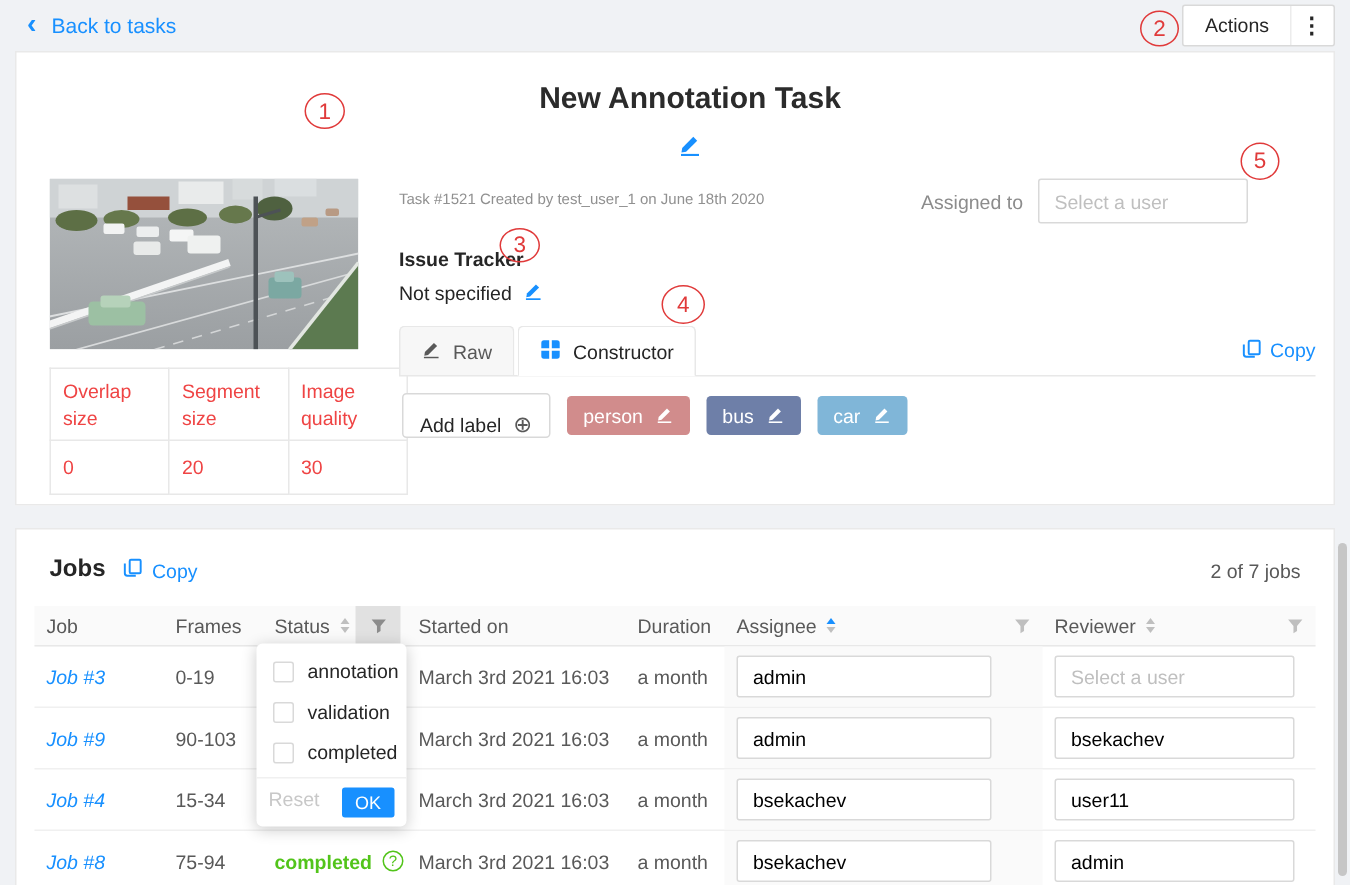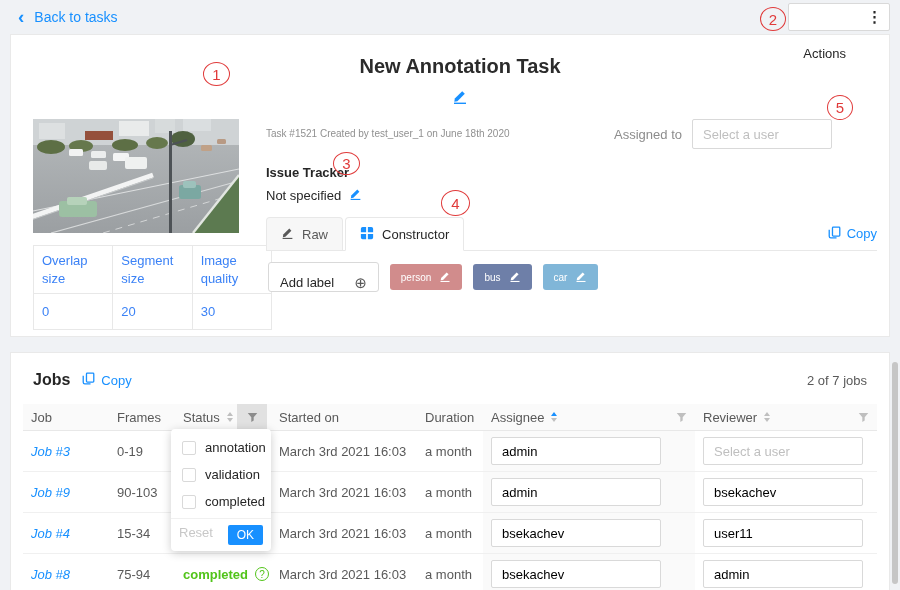--- a/index.html
+++ b/index.html
@@ -11,56 +11,56 @@
     color: #262626; font-size: 13px;
   }
   input { outline: none; }
   input::placeholder { color: #bfbfbf; }
 
   
   .topbar { height: 34px; display: flex; align-items: center; justify-content: space-between; padding: 0 10px; }
   .back { display: flex; align-items: center; gap: 10px; color: #1890ff; font-size: 14px; margin-left: 8px; cursor: pointer; }
   .back-chevron { font-size: 19px; line-height: 1; font-weight: bold; margin-top: -2px; }
   .actions-btn { display: flex; align-items: stretch; background: #fff; border: 1px solid #d9d9d9; border-radius: 2px; height: 28px; cursor: pointer; }
-  .actions-label { padding: 0 14px; line-height: 26px; font-size: 13px; border-right: 1px solid #ececec; margin-top: 37px; }
+  .actions-label { padding: 0 14px; line-height: 26px; font-size: 13px; border-right: 1px solid #ececec; }
   .kebab { width: 28px; display: flex; align-items: center; justify-content: center; font-size: 15px; font-weight: bold; letter-spacing: 1px; }
 
   
   .card { background: #fff; border: 1px solid #e9e9e9; margin: 0 10px; }
   .task-card { height: 303px; padding: 12px 12px 0; }
   .jobs-card { margin-top: 15px; height: 400px; padding: 12px 12px 0; position: relative; }
 
   
   .task-title-row { display: flex; align-items: center; gap: 10px; margin: 8px 0 12px 20px; flex-direction: column; }
   .task-title { font-size: 20px; font-weight: 600; color: #2b2b2b; }
   .pencil { display: inline-block; }
   .edit-blue { color: #1890ff; cursor: pointer; }
   .task-body { display: flex; }
   .task-left { width: 206px; flex: none; margin-left: 10px; }
   .preview { width: 206px; height: 114px; overflow: hidden; }
-  .params { border-collapse: collapse; margin-top: 12px; width: 239px; font-size: 13px; color: #3b82f6; }
+  .params { border-collapse: collapse; margin-top: 12px; width: 239px; font-size: 13px; color: #ef4444; }
   .params th { font-weight: 400; text-align: left; border: 1px solid #e8e8e8; padding: 6px 8px; line-height: 1.35; vertical-align: top; width: 33.3%; }
   .params td { border: 1px solid #e8e8e8; padding: 10px 8px; }
   .task-right { flex: 1; margin-left: 27px; min-width: 0; }
   .meta-row { display: flex; justify-content: space-between; align-items: flex-start; }
   .meta { color: #909090; font-size: 10px; padding-top: 9px; }
   .assigned { display: flex; align-items: center; gap: 10px; color: #8c8c8c; font-size: 13px; margin-right: 45px; }
   .assigned input { width: 140px; height: 30px; border: 1px solid #d9d9d9; border-radius: 2px; padding: 0 10px; font-size: 13px; }
   .issue { margin-top: 16px; }
   .issue-label { font-weight: bold; font-size: 13px; }
   .issue-value { font-size: 13px; display: flex; align-items: center; gap: 8px; margin-top: 7px; }
 
   .tabbar { display: flex; align-items: flex-end; border-bottom: 1px solid #e8e8e8; margin-top: 14px; }
   .tab { display: flex; align-items: center; gap: 8px; height: 33px; padding: 0 14px; background: #f7f7f7; border: 1px solid #e8e8e8; border-bottom: none; border-radius: 4px 4px 0 0; margin-right: 2px; font-size: 13px; color: #595959; cursor: pointer; }
   .tab.active { background: #fff; color: #262626; margin-bottom: -1px; border-bottom: 1px solid #fff; height: 34px; }
   .copy-link { margin-left: auto; color: #1890ff; font-size: 13px; display: flex; align-items: center; gap: 6px; align-self: center; cursor: pointer; }
   .labels-row { display: flex; align-items: center; gap: 11px; padding: 11px 2px; }
-  .add-label { display: inline-flex; align-items: flex-start; gap: 20px; height: 30px; padding: 12px 11px; background: #fff; border: 1px solid #d9d9d9; border-radius: 3px; font-size: 13px; color: #262626; cursor: pointer; }
+  .add-label { display: inline-flex; align-items: flex-end; gap: 8px; height: 30px; padding: 0 11px; background: #fff; border: 1px solid #d9d9d9; border-radius: 3px; font-size: 13px; color: #262626; cursor: pointer; }
   .add-circle { font-size: 15px; color: #595959; line-height: 1; }
-  .chip { display: inline-flex; align-items: center; gap: 8px; height: 26px; padding: 0 11px; border-radius: 3px; color: #fff; font-size: 10px; cursor: pointer; }
+  .chip { display: inline-flex; align-items: center; gap: 8px; height: 26px; padding: 0 11px; border-radius: 3px; color: #fff; font-size: 13px; cursor: pointer; }
 
   
   .jobs-head { display: flex; align-items: center; gap: 12px; margin: 6px 10px 10px; }
   .jobs-title { font-size: 16px; font-weight: bold; }
   .jobs-count { margin-left: auto; font-size: 13px; color: #595959; }
   .jtable { font-size: 13px; color: #595959; margin: 15px 0; }
   .jrow { display: flex; align-items: stretch; height: 41px; border-bottom: 1px solid #f0f0f0; }
   .jheader { height: 27px; background: #fafafa; border-bottom: 1px solid #e8e8e8; }
   .jc { display: flex; align-items: center; padding: 0 8px; }
   .c-job { width: 86px; }

